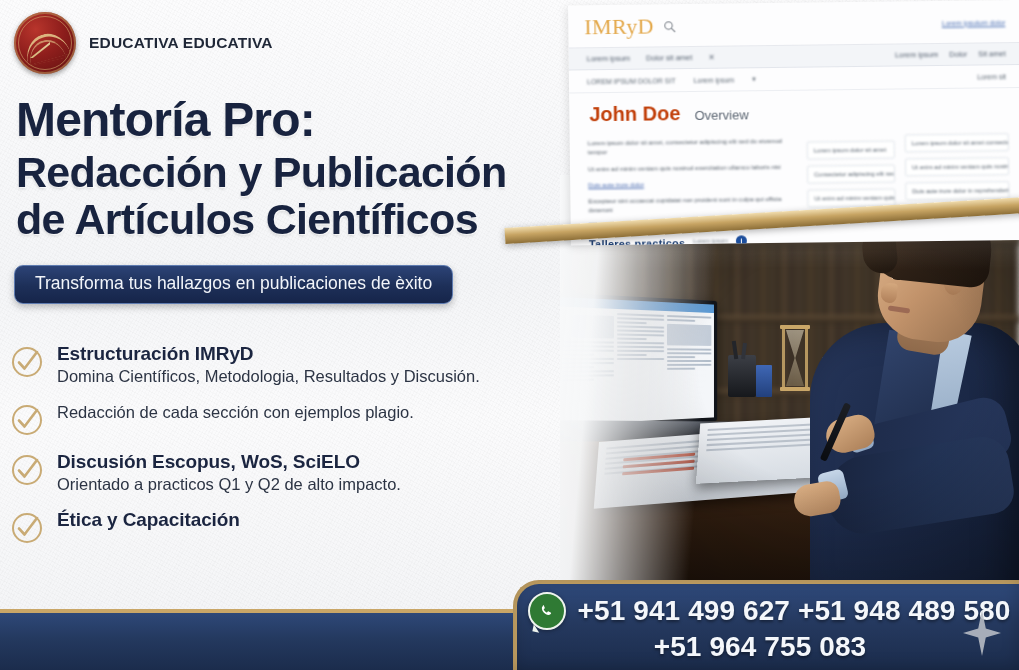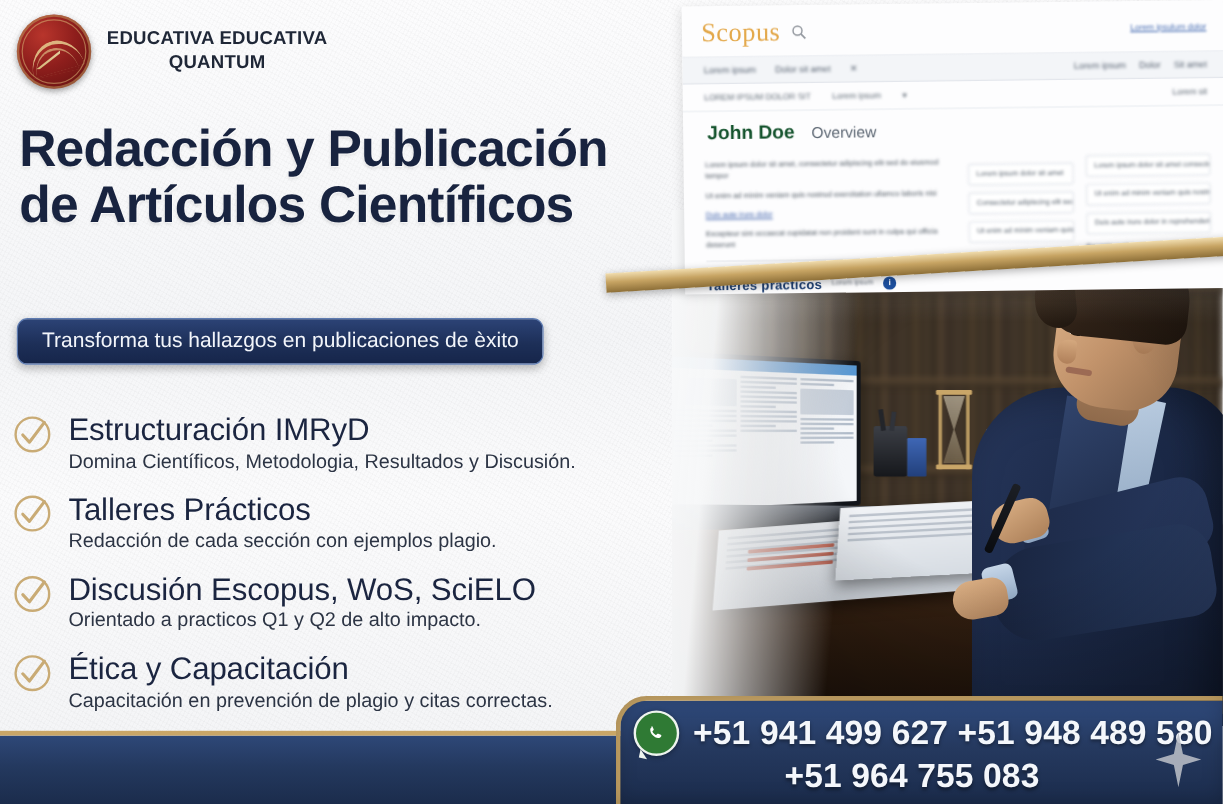--- a/index.html
+++ b/index.html
@@ -298,21 +298,21 @@
     display: flex; align-items: center; gap: 18px;
     padding: 7px 14px 7px 18px; border-bottom: 1px solid #eceef2;
     font-size: 7px; color: #5b6personally;
   }
   .sc-subbar { font-size: 7px; color: #5b6673; }
   .sc-subbar .blurred { filter: blur(1.2px); }
   .sc-name-row {
     display: flex; align-items: baseline; gap: 14px;
     padding: 10px 14px 8px 20px;
   }
-  .sc-name { font-size: 16px; font-weight: bold; color: #14532d; }
+  .sc-name { font-size: 20px; font-weight: bold; color: #c2410c; }
   .sc-overview { font-size: 13px; color: #5e6874; }
   .sc-main { display: flex; padding: 0 12px 0 18px; gap: 10px; }
   .sc-left { flex: 1 1 auto; padding-top: 4px; }
   .sc-right { width: 88px; padding-top: 10px; }
   .sc-right2 { width: 104px; padding-top: 4px; }
   .sc-text {
     font-size: 6.2px; color: #4c5662; line-height: 1.5;
     margin-bottom: 7px; filter: blur(1.25px);
   }
   .sc-text.link { color: #3f62ad; text-decoration: underline; }
@@ -404,21 +404,21 @@
   .check {
     flex: 0 0 auto; width: 34px; height: 34px; position: relative; margin-top: 3px;
   }
   .check .circle {
     position:absolute; inset:2px; border-radius:50%;
     border: 2px solid #c9ab75;
   }
   .check svg { position:absolute; left:0; top:0; }
   .feature-text { padding-top: 1px; }
   .feature-title {
-    font-size: 26px; font-weight: normal; color: #1b2540;
+    font-size: 19px; font-weight: bold; color: #1b2540;
     line-height: 1.18; letter-spacing: -.1px;
   }
   .feature-desc {
     font-size: 16.5px; color: #2c3444; line-height: 1.25; margin-top: 1px;
   }
 
   
   .footer-left {
     position: absolute; left: 0; bottom: 0; width: 545px; height: 61px;
     background: linear-gradient(180deg, #2e4878 0%, #24395f 45%, #1b2c4c 100%);
@@ -598,21 +598,21 @@
 
       <div class="photo-vignette"></div>
     </div>
     <div class="photo-fade"></div>
   </div>
 
   <div class="scopus">
     <div class="scopus-body">
 
       <div class="sc-topbar">
-        <span class="sc-logo">Scopus</span>
+        <span class="sc-logo">IMRyD</span>
         <svg class="sc-search" viewBox="0 0 16 16">
           <circle cx="6.5" cy="6.5" r="4.6" fill="none" stroke="#4a525e" stroke-width="1.5"></circle>
           <line x1="10" y1="10" x2="14.5" y2="14.5" stroke="#4a525e" stroke-width="1.7"></line>
         </svg>
         <span class="sc-toplink">Lorem ipsulum dolor</span>
       </div>
 
       <div class="sc-navbar">
         <span class="blurred">Lorem ipsum</span>
         <span class="blurred">Dolor sit amet</span>
@@ -672,25 +672,25 @@
 
   <div class="brand">
     <div class="brand-logo">
       <div class="ring"></div>
       <div class="swoosh"></div>
       <div class="swoosh2"></div>
       <div class="bar"></div>
     </div>
     <div class="brand-text">
       <div>EDUCATIVA EDUCATIVA</div>
-      <div>QUANTUM</div>
     </div>
   </div>
 
   <div class="title">
+    <div class="title-l1">Mentoría Pro:</div>
     <div class="title-l2">Redacción y Publicación</div>
     <div class="title-l3">de Artículos Científicos</div>
   </div>
 
   <div class="tagline">Transforma tus hallazgos en publicaciones de èxito</div>
 
   <div class="features">
 
     <div class="feature">
       <div class="check">
@@ -706,21 +706,20 @@
     </div>
 
     <div class="feature">
       <div class="check">
         <div class="circle"></div>
         <svg width="34" height="34" viewBox="0 0 34 34">
           <path d="M9 17.5 L14.5 23.5 L27 7" fill="none" stroke="#c9ab75" stroke-width="2.6" stroke-linecap="round" stroke-linejoin="round"></path>
         </svg>
       </div>
       <div class="feature-text">
-        <div class="feature-title">Talleres Prácticos</div>
         <div class="feature-desc">Redacción de cada sección con ejemplos plagio.</div>
       </div>
     </div>
 
     <div class="feature">
       <div class="check">
         <div class="circle"></div>
         <svg width="34" height="34" viewBox="0 0 34 34">
           <path d="M9 17.5 L14.5 23.5 L27 7" fill="none" stroke="#c9ab75" stroke-width="2.6" stroke-linecap="round" stroke-linejoin="round"></path>
         </svg>
@@ -733,21 +732,20 @@
 
     <div class="feature">
       <div class="check">
         <div class="circle"></div>
         <svg width="34" height="34" viewBox="0 0 34 34">
           <path d="M9 17.5 L14.5 23.5 L27 7" fill="none" stroke="#c9ab75" stroke-width="2.6" stroke-linecap="round" stroke-linejoin="round"></path>
         </svg>
       </div>
       <div class="feature-text">
         <div class="feature-title">Ética y Capacitación</div>
-        <div class="feature-desc">Capacitación en prevención de plagio y citas correctas.</div>
       </div>
     </div>
 
   </div>
 
   <div class="footer-left"></div>
   <div class="footer-right"></div>
 
   <div class="phones">
     <div class="phone-row1">

